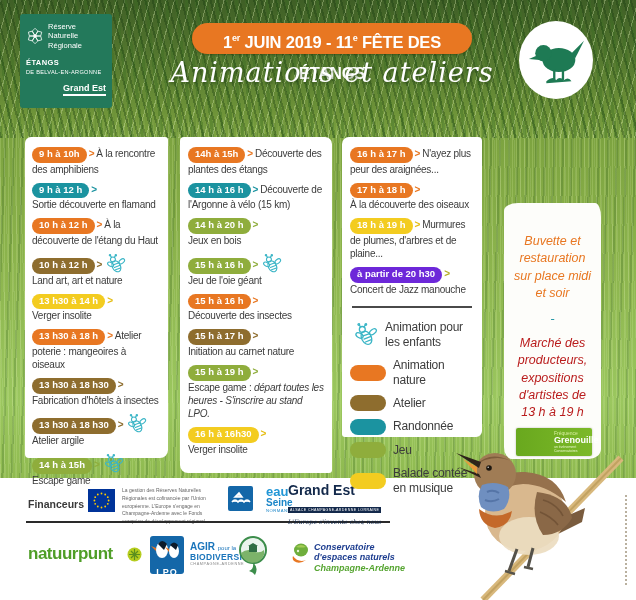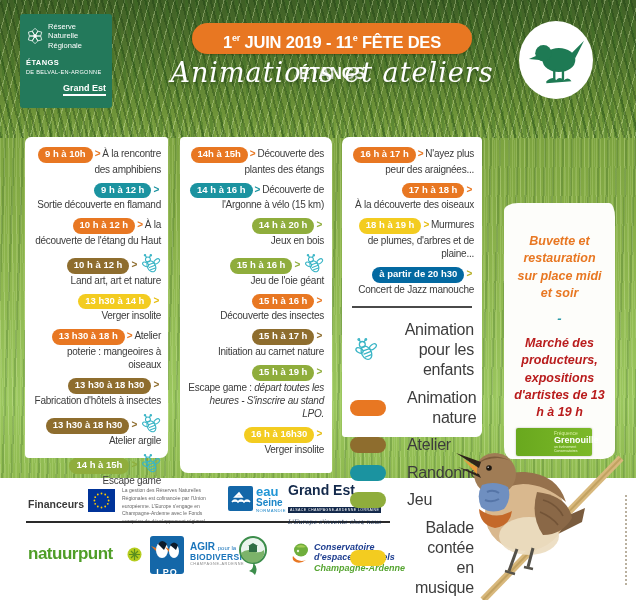--- a/index.html
+++ b/index.html
@@ -26,61 +26,61 @@
   .rnr-etangs{margin-top:7px;font-size:7.5px;font-weight:bold;letter-spacing:.4px;}
   .rnr-sub{font-size:5.6px;letter-spacing:.3px;margin-top:2px;}
   .rnr-ge{margin-top:8px;text-align:right;font-size:9px;font-weight:bold;border-bottom:2px solid #fff;display:inline-block;float:right;padding-bottom:1px;}
 
   .banner{position:absolute;left:192px;top:23px;width:280px;height:31px;background:#e87722;border-radius:16px;color:#fff;text-align:center;line-height:31px;font-weight:bold;font-size:16.5px;letter-spacing:-0.2px;z-index:3;box-shadow:0 1px 2px rgba(30,50,10,.4);}
   .banner .sup{font-size:9px;vertical-align:7px;}
   .subtitle{position:absolute;left:168px;top:57px;width:328px;text-align:center;color:#fff;font-size:27px;font-style:italic;font-family:"DejaVu Serif",serif;letter-spacing:1px;text-shadow:1px 2px 3px rgba(35,65,20,.65);z-index:3;}
   .bird-oval{position:absolute;left:519px;top:21px;width:74px;height:78px;background:#fff;border-radius:50%;z-index:3;display:flex;align-items:center;justify-content:center;}
 
   
-  .panel{position:absolute;background:#fff;box-sizing:border-box;z-index:2;text-align:right;}
+  .panel{position:absolute;background:#fff;box-sizing:border-box;z-index:2;}
   #col1{left:25px;top:137px;width:143px;height:321px;padding:10px 7px;border-radius:6px 3px 8px 4px;}
   #col2{left:180px;top:137px;width:152px;height:336px;padding:10px 8px;border-radius:4px 7px 3px 8px;}
   #col3{left:342px;top:137px;width:140px;height:300px;padding:10px 8px;border-radius:7px 4px 6px 3px;}
 
   .it{margin-bottom:6.5px;font-size:10px;letter-spacing:-0.25px;color:#3c3c3c;line-height:1.34;}
   .badge{display:inline-block;padding:1px 7px 2px;border-radius:9px;color:#fff;font-weight:bold;font-size:9.5px;letter-spacing:0;white-space:nowrap;}
   .cat-nature{background:#e87722}.cat-randonnee{background:#1b93a0}.cat-atelier{background:#8e6d2e}
-  .cat-jeu{background:#8fad3c}.cat-balade{background:#f3cc20}.cat-concert{background:#0369a1}
+  .cat-jeu{background:#8fad3c}.cat-balade{background:#f3cc20}.cat-concert{background:#6d28d9}
   .tc-nature{color:#e87722}.tc-randonnee{color:#1b93a0}.tc-atelier{color:#8e6d2e}
   .tc-jeu{color:#8fad3c}.tc-balade{color:#e5bd12}.tc-concert{color:#b5ae25}
   .chev{font-weight:bold;margin:0 2px;}
   .em{font-style:italic;}
   .bee-inline{width:20px;height:20px;vertical-align:-6px;margin-left:2px;}
 
   .leg-divider{border-top:2px solid #4a4a4a;margin:10px 2px 12px;}
-  .leg-row{display:flex;align-items:center;gap:21px;margin-bottom:7.5px;font-size:16px;letter-spacing:-0.2px;color:#3c3c3c;line-height:1.25;}
+  .leg-row{display:flex;align-items:center;gap:7px;margin-bottom:7.5px;font-size:12px;letter-spacing:-0.2px;color:#3c3c3c;line-height:1.25;}
   .sw{width:36px;height:16px;border-radius:8px;flex:none;}
   .bee-leg{width:24px;height:24px;flex:none;margin-left:4px;}
 
   
-  #sidebox{position:absolute;left:504px;top:203px;width:111px;height:256px;background:#fdfdfa;z-index:2;border-radius:14px 6px 12px 8px / 8px 14px 10px 12px;text-align:center;font-weight:bold;font-style:italic;padding:30px 8px;box-sizing:border-box;}
+  #sidebox{position:absolute;left:504px;top:203px;width:97px;height:256px;background:#fdfdfa;z-index:2;border-radius:14px 6px 12px 8px / 8px 14px 10px 12px;text-align:center;font-weight:normal;font-style:italic;padding:30px 8px;box-sizing:border-box;}
   .sb-orange{color:#e87722;font-size:12.5px;line-height:1.38;display:block;}
   .sb-dash{color:#2a9aa8;font-size:13px;display:block;margin:9px 0;}
   .sb-teal{color:#b91c1c;font-size:12.5px;line-height:1.38;display:block;}
 
   
   .grenouille{position:absolute;left:516px;top:428px;width:76px;height:28px;background:linear-gradient(90deg,#69a81e,#7cb928);z-index:3;display:flex;align-items:center;border-radius:2px;box-shadow:0 0 2px rgba(0,0,0,.3);}
   .gren-frog{width:24px;height:24px;margin-left:2px;}
   .gren-text{color:#fff;line-height:1;padding-left:36px;}
   .gren-t1{font-size:5px;display:block;color:#d7ef9e;}
   .gren-t2{font-size:9px;font-weight:bold;display:block;}
   .gren-t3{font-size:3.5px;display:block;margin-top:1px;color:#eaf7cc;}
 
   
   .footer{position:absolute;left:0;top:478px;width:636px;height:122px;background:#fff;z-index:1;}
   .financeurs{position:absolute;left:28px;top:20px;font-size:10.5px;font-weight:bold;color:#3a3a3a;}
   .euflag{position:absolute;left:88px;top:11px;width:27px;height:23px;background:#039;}
   .eu-text{position:absolute;left:122px;top:9px;width:102px;font-size:5px;line-height:1.55;color:#666;}
   .fdivider{position:absolute;left:26px;top:43px;width:364px;height:2px;background:#2a2a2a;}
-  .eau{position:absolute;left:228px;top:8px;display:flex;gap:3px;}
+  .eau{position:absolute;left:228px;top:8px;display:flex;gap:13px;}
   .eau-sq{width:25px;height:25px;background:#1467a8;border-radius:2px;display:flex;align-items:center;justify-content:center;}
   .eau-l1{font-size:13px;font-weight:bold;color:#2196d6;line-height:.9;display:block;}
   .eau-l2{font-size:10px;font-weight:bold;color:#1b86c8;line-height:1;display:block;}
   .eau-l3{font-size:4.2px;color:#1b86c8;letter-spacing:.5px;display:block;}
   .ge-foot{position:absolute;left:288px;top:5px;width:100px;}
   .ge-name{font-size:14px;font-weight:bold;color:#13294b;line-height:1;}
   .ge-strip{background:#13294b;color:#fff;font-size:3.6px;letter-spacing:.4px;padding:1px 2px;display:inline-block;margin-top:1px;}
   .ge-tag{font-size:6.3px;font-style:italic;color:#13294b;margin-top:3px;font-family:"DejaVu Serif",serif;}
   .natuur{position:absolute;left:28px;top:66px;display:flex;align-items:center;gap:14px;}
   .natuur-txt{font-size:17px;font-weight:bold;color:#4f9e27;letter-spacing:-0.5px;}

